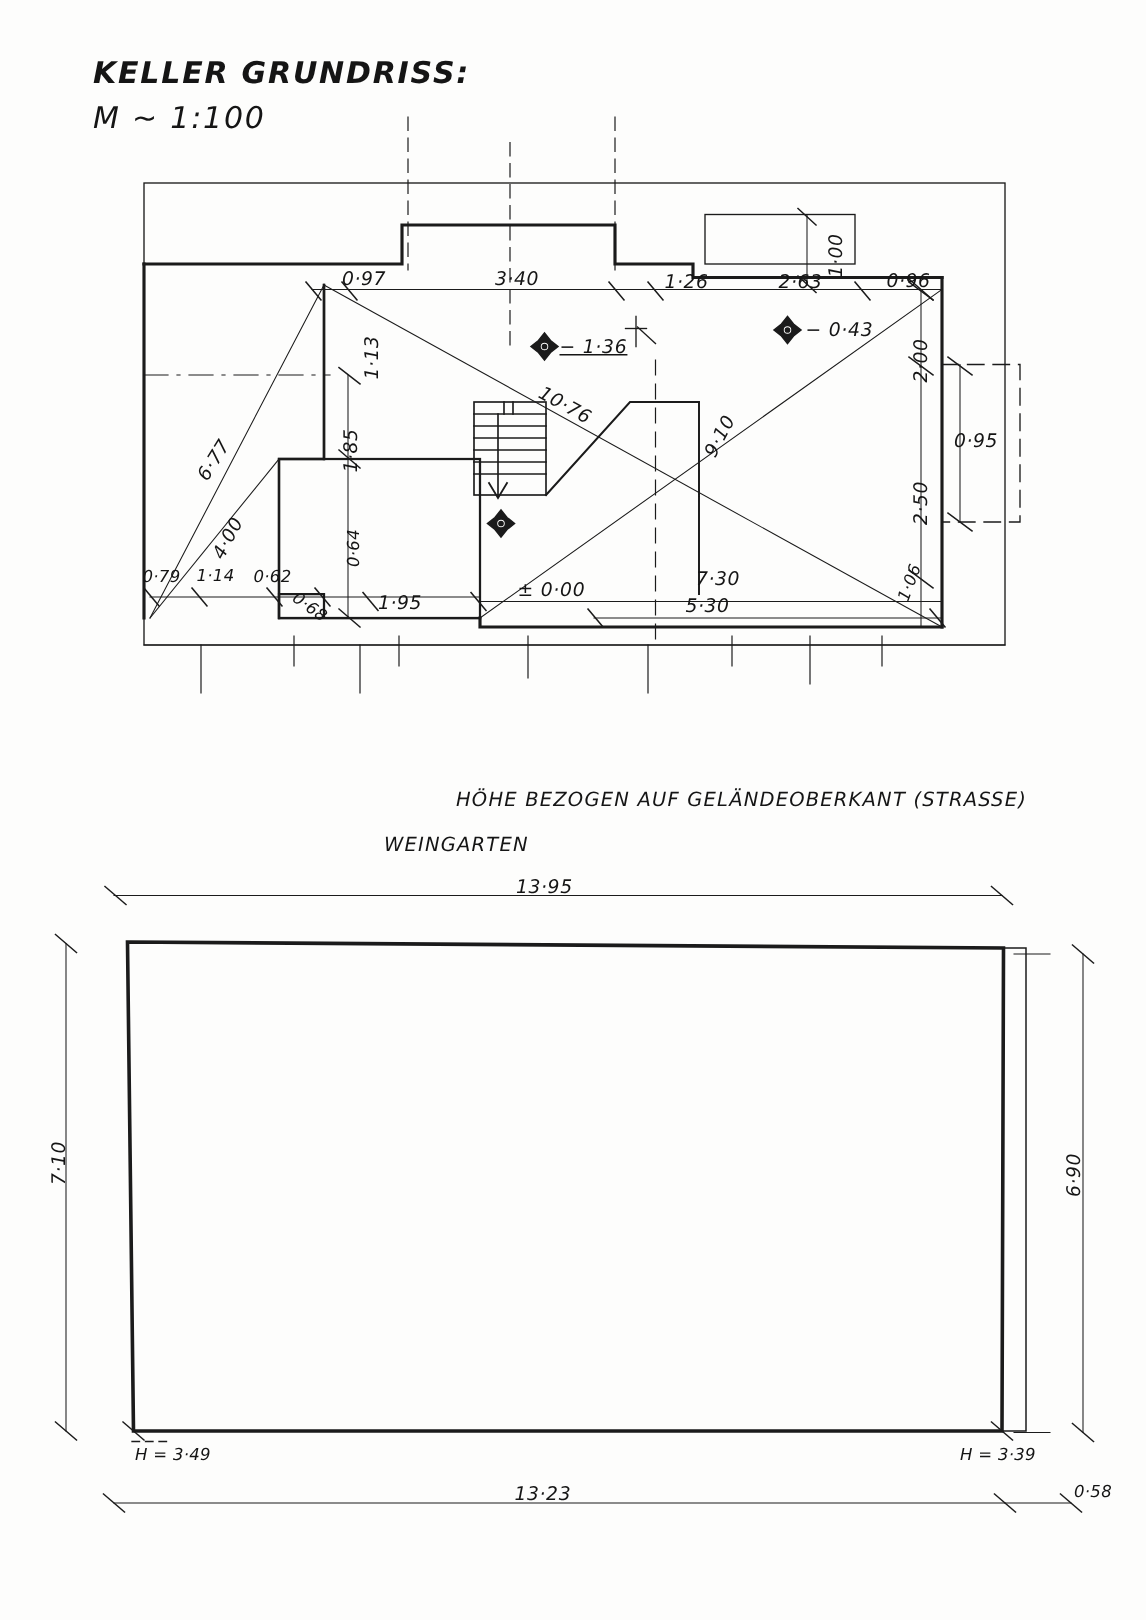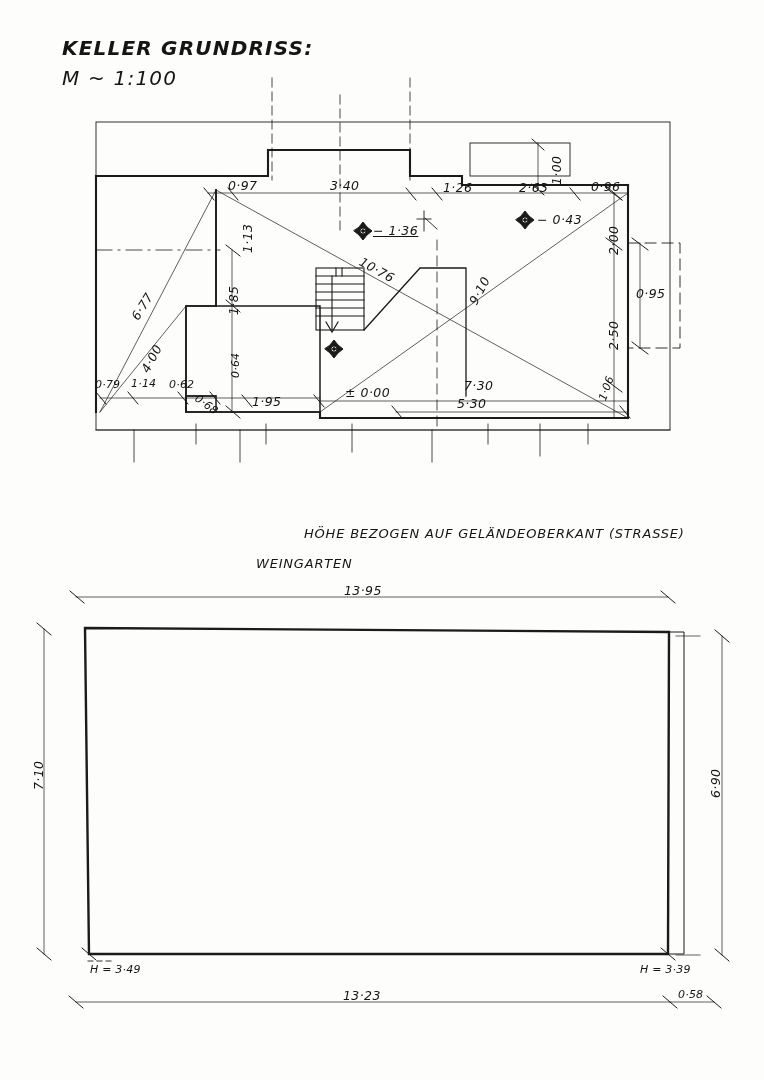--- a/index.html
+++ b/index.html
@@ -311,18 +311,18 @@
 
       <line x1="670" y1="432" x2="714" y2="432" stroke-width="0.7"></line>
       <line x1="707" y1="426" x2="721" y2="438" stroke-width="1.0"></line>
     </g>
   </svg>
 
   <div class="txt dim" style="left:344px; top:583px;">13·95</div>
   <div class="txt dim rot90" style="left:31px; top:790px;">7·10</div>
   <div class="txt dim rot90" style="left:708px; top:798px;">6·90</div>
   <div class="txt dim" style="left:343px; top:988px;">13·23</div>
-  <div class="txt dim-sm" style="left:678px; top:988px;">0·58</div>
+  <div class="txt dim-sm" style="left:716px; top:988px;">0·58</div>
   <div class="txt dim-sm" style="left:90px; top:963px;">H = 3·49</div>
   <div class="txt dim-sm" style="left:640px; top:963px;">H = 3·39</div>
   <div class="txt street-label" style="left:318px; top:1036px;">STRASSE</div>
 
 </div>
 
 </body></html>

